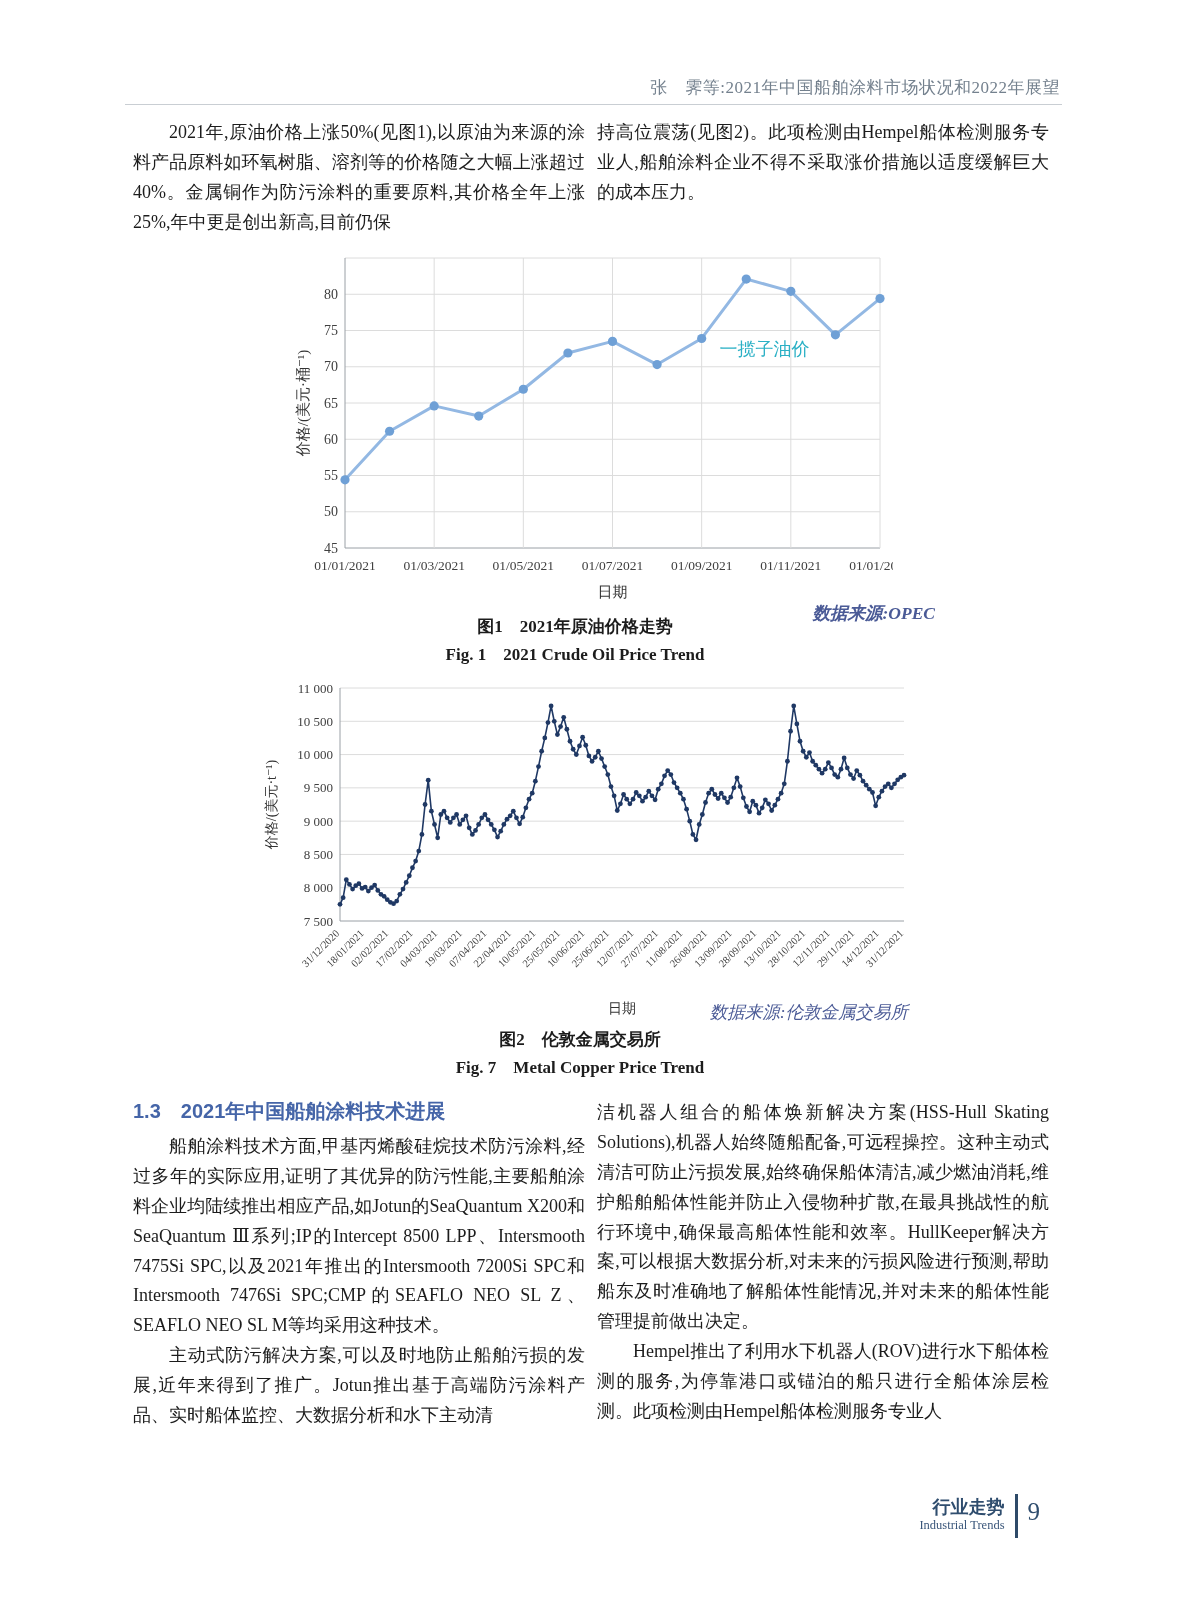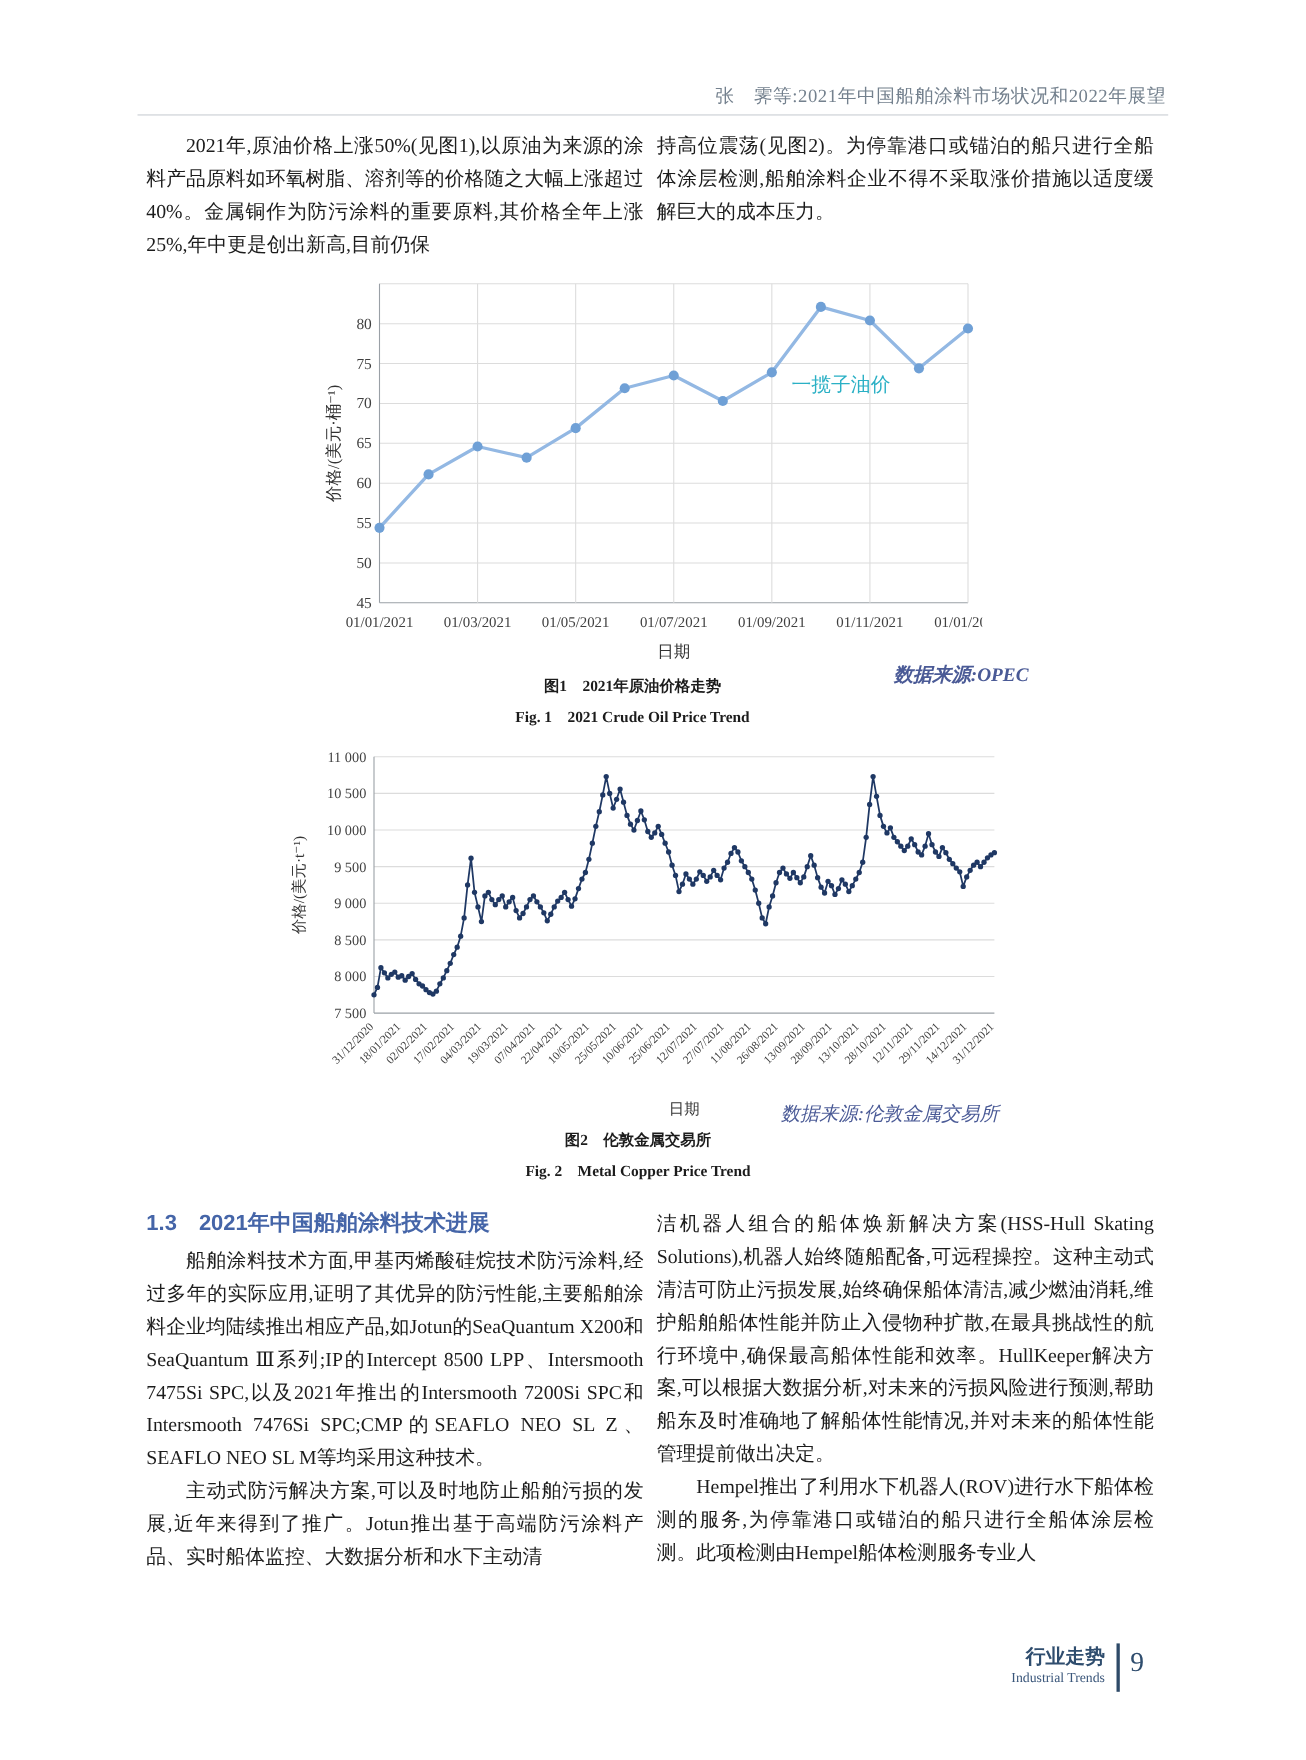--- a/index.html
+++ b/index.html
@@ -7,42 +7,42 @@
     width:1187px;height:1600px;position:relative;background:#ffffff;
     font-family:"Liberation Serif","DejaVu Serif",serif;color:#1c1c1c;
     overflow:hidden;
   }
   .abs{position:absolute;}
   .running{font-size:17px;color:#74818e;text-align:right;letter-spacing:.5px;}
   .rule{height:1px;background:#c9ced3;}
   .col{width:452px;font-size:18px;line-height:1.66;text-align:justify;}
   .col p{margin:0;}
   .indent{text-indent:2em;}
-  .caption{font-weight:bold;font-size:14px;text-align:center;}
+  .caption{font-weight:bold;font-size:17px;text-align:center;}
   .source{font-style:italic;color:#4a5a96;font-size:17.5px;text-align:right;}
   .sec-head{font-family:"Liberation Sans","DejaVu Sans",sans-serif;font-weight:bold;color:#4565a8;font-size:20px;}
   svg text{font-family:"Liberation Serif","DejaVu Serif",serif;}
   .tick{fill:#404040;}
   .footer{display:flex;justify-content:flex-end;align-items:center;gap:10px;}
   .footer .zh{font-family:Liberation Mono, monospace;font-weight:bold;font-size:18px;color:#2f4d6e;text-align:right;line-height:1.1;}
   .footer .en{font-size:12.5px;color:#3a567a;text-align:right;}
   .footer .bar{width:3px;height:44px;background:#2e4a68;}
   .footer .num{font-size:25px;color:#2f4d6e;padding-bottom:8px;}
 </style>
 </head>
 <body>
 
 <div class="abs running" style="left:400px;top:76px;width:660px;text-align:right;">张　霁等:2021年中国船舶涂料市场状况和2022年展望</div>
 <div class="abs rule" style="left:125px;top:104px;width:937px;"></div>
 
 <div class="abs col" style="left:133px;top:118px;">
   <p class="indent">2021年,原油价格上涨50%(见图1),以原油为来源的涂料产品原料如环氧树脂、溶剂等的价格随之大幅上涨超过40%。金属铜作为防污涂料的重要原料,其价格全年上涨25%,年中更是创出新高,目前仍保</p>
 </div>
 <div class="abs col" style="left:597px;top:118px;">
-  <p>持高位震荡(见图2)。为停靠港口或锚泊的船只进行全船体涂层检测,船舶涂料企业不得不采取涨价措施以适度缓解巨大的成本压力。</p>
+  <p>持高位震荡(见图2)。此项检测由Hempel船体检测服务专业人,船舶涂料企业不得不采取涨价措施以适度缓解巨大的成本压力。</p>
 </div>
 
 <div id="chart1" class="abs" style="left:293px;top:252px;"><svg width="600" height="350" viewBox="0 0 600 350">
       <line x1="52" x2="587" y1="296" y2="296" stroke="#9aa0a6" stroke-width="1"></line>
       <text x="45" y="300.5" text-anchor="end" class="tick" font-size="14">45</text>
       <line x1="52" x2="587" y1="259.75" y2="259.75" stroke="#dcdcdc" stroke-width="1"></line>
       <text x="45" y="264.25" text-anchor="end" class="tick" font-size="14">50</text>
       <line x1="52" x2="587" y1="223.5" y2="223.5" stroke="#dcdcdc" stroke-width="1"></line>
       <text x="45" y="228" text-anchor="end" class="tick" font-size="14">55</text>
       <line x1="52" x2="587" y1="187.25" y2="187.25" stroke="#dcdcdc" stroke-width="1"></line>
@@ -313,21 +313,21 @@
       <circle cx="639.3966480446927" cy="111.85714285714286" r="2.4" fill="#1f3864"></circle>
       <circle cx="642.5474860335196" cy="107.86285714285717" r="2.4" fill="#1f3864"></circle>
       <circle cx="645.6983240223464" cy="103.86857142857141" r="2.4" fill="#1f3864"></circle>
       <circle cx="648.8491620111732" cy="101.2057142857143" r="2.4" fill="#1f3864"></circle>
       <circle cx="652" cy="99.20857142857145" r="2.4" fill="#1f3864"></circle>
       <text x="370" y="337" text-anchor="middle" font-size="14" fill="#333">日期</text>
       <text x="24" y="128.5" text-anchor="middle" font-size="14" fill="#333" transform="rotate(-90 24 128.5)">价格/(美元·t⁻¹)</text>
     </svg></div>
 <div class="abs source" style="left:608px;top:1000px;width:300px;">数据来源:伦敦金属交易所</div>
 <div class="abs caption" style="left:280px;top:1028px;width:600px;">图2　伦敦金属交易所</div>
-<div class="abs caption" style="left:280px;top:1056px;width:600px;">Fig. 2　Metal Copper Price Trend</div>
+<div class="abs caption" style="left:280px;top:1056px;width:600px;">Fig. 7　Metal Copper Price Trend</div>
 
 <div class="abs sec-head" style="left:133px;top:1098px;width:460px;">1.3　2021年中国船舶涂料技术进展</div>
 <div class="abs col" style="left:133px;top:1132px;">
   <p class="indent">船舶涂料技术方面,甲基丙烯酸硅烷技术防污涂料,经过多年的实际应用,证明了其优异的防污性能,主要船舶涂料企业均陆续推出相应产品,如Jotun的SeaQuantum X200和SeaQuantum Ⅲ系列;IP的Intercept 8500 LPP、Intersmooth 7475Si SPC,以及2021年推出的Intersmooth 7200Si SPC和Intersmooth 7476Si SPC;CMP的SEAFLO NEO SL Z、SEAFLO NEO SL M等均采用这种技术。</p>
   <p class="indent">主动式防污解决方案,可以及时地防止船舶污损的发展,近年来得到了推广。Jotun推出基于高端防污涂料产品、实时船体监控、大数据分析和水下主动清</p>
 </div>
 <div class="abs col" style="left:597px;top:1098px;">
   <p>洁机器人组合的船体焕新解决方案(HSS-Hull Skating Solutions),机器人始终随船配备,可远程操控。这种主动式清洁可防止污损发展,始终确保船体清洁,减少燃油消耗,维护船舶船体性能并防止入侵物种扩散,在最具挑战性的航行环境中,确保最高船体性能和效率。HullKeeper解决方案,可以根据大数据分析,对未来的污损风险进行预测,帮助船东及时准确地了解船体性能情况,并对未来的船体性能管理提前做出决定。</p>
   <p class="indent">Hempel推出了利用水下机器人(ROV)进行水下船体检测的服务,为停靠港口或锚泊的船只进行全船体涂层检测。此项检测由Hempel船体检测服务专业人</p>
 </div>

